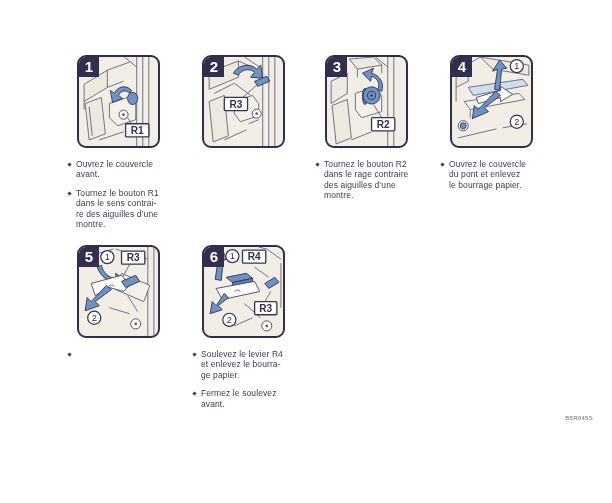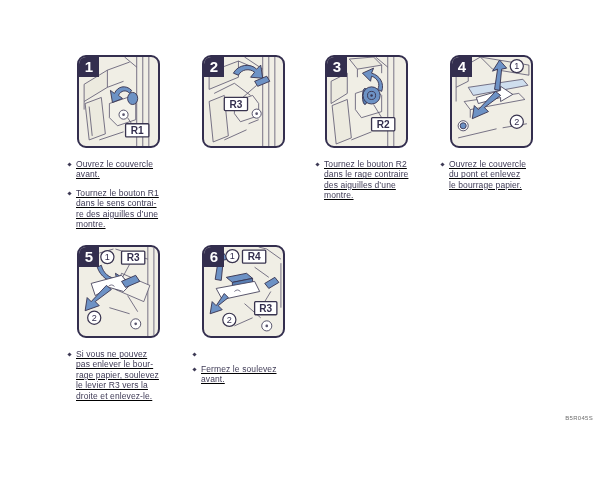--- a/index.html
+++ b/index.html
@@ -22,21 +22,21 @@
     overflow:hidden;
   }
   .panel svg { position:absolute; left:0; top:0; width:100%; height:100%; }
   .badge {
     position:absolute; top:0; left:0; width:20px; height:20px;
     background:#332e4e; color:#ffffff; font-weight:bold; font-size:15px;
     line-height:20px; text-align:center;
   }
 
   .bullets { list-style:none; margin:11px 0 0 0; padding:0 0 0 2px; }
-  .bullet-item { display:flex; margin-bottom:8px;text-decoration:underline; }
+  .bullet-item { display:flex; margin-bottom:8px; }
   .diamond {
     flex:none; width:3px; height:3px; background:#3e3a55;
     transform:rotate(45deg); margin:4px 5px 0 0;
   }
   .btext {
     font-size:8.5px; line-height:10.4px; color:#3e3a55;
     white-space:pre-line; letter-spacing:0.1px;
   }
 
   .figure-code {
@@ -196,25 +196,20 @@
       <circle class="numcircle" cx="15" cy="70" r="6.5"></circle>
       <text class="numtext" x="15" y="73.2">2</text>
       <rect class="labelbox" x="42" y="4" width="23" height="13" rx="1"></rect>
       <text class="labeltext" x="53.5" y="14">R3</text>
     </svg>
     <div class="badge">5</div>
   </figure>
   <ul class="bullets">
     <li class="bullet-item">
       <span class="diamond"></span>
-      <span class="btext">Si vous ne pouvez
-pas enlever le bour-
-rage papier, soulevez
-le levier R3 vers la
-droite et enlevez-le.</span>
     </li>
   </ul>
 </section>
 
 <section class="step" id="step6">
   <figure class="panel" style="margin:0 0 0 11px;">
     <svg viewBox="0 0 78 88">
       <path class="ln" d="M62 2 L76 12 M54 0 L62 2 M76 16 V60 M50 20 L64 30 M40 56 L56 70 M30 78 L48 70"></path>
       <polygon class="blue" points="11,32 14,13 9,15 17,3 24,12 19,13 17,33"></polygon>
       <polygon class="blue" points="22,30 42,26 48,31 28,35"></polygon>
@@ -232,20 +227,23 @@
       <rect class="labelbox" x="38" y="3" width="23" height="13" rx="1"></rect>
       <text class="labeltext" x="49.5" y="13">R4</text>
       <rect class="labelbox" x="50" y="54" width="22" height="13" rx="1"></rect>
       <text class="labeltext" x="61" y="64">R3</text>
     </svg>
     <div class="badge">6</div>
   </figure>
   <ul class="bullets">
     <li class="bullet-item">
       <span class="diamond"></span>
+      <span class="btext">Soulevez le levier R4
+et enlevez le bourra-
+ge papier.</span>
     </li>
     <li class="bullet-item">
       <span class="diamond"></span>
       <span class="btext">Fermez le soulevez
 avant.</span>
     </li>
   </ul>
 </section>
 
 <div class="figure-code">B5R045S</div>

